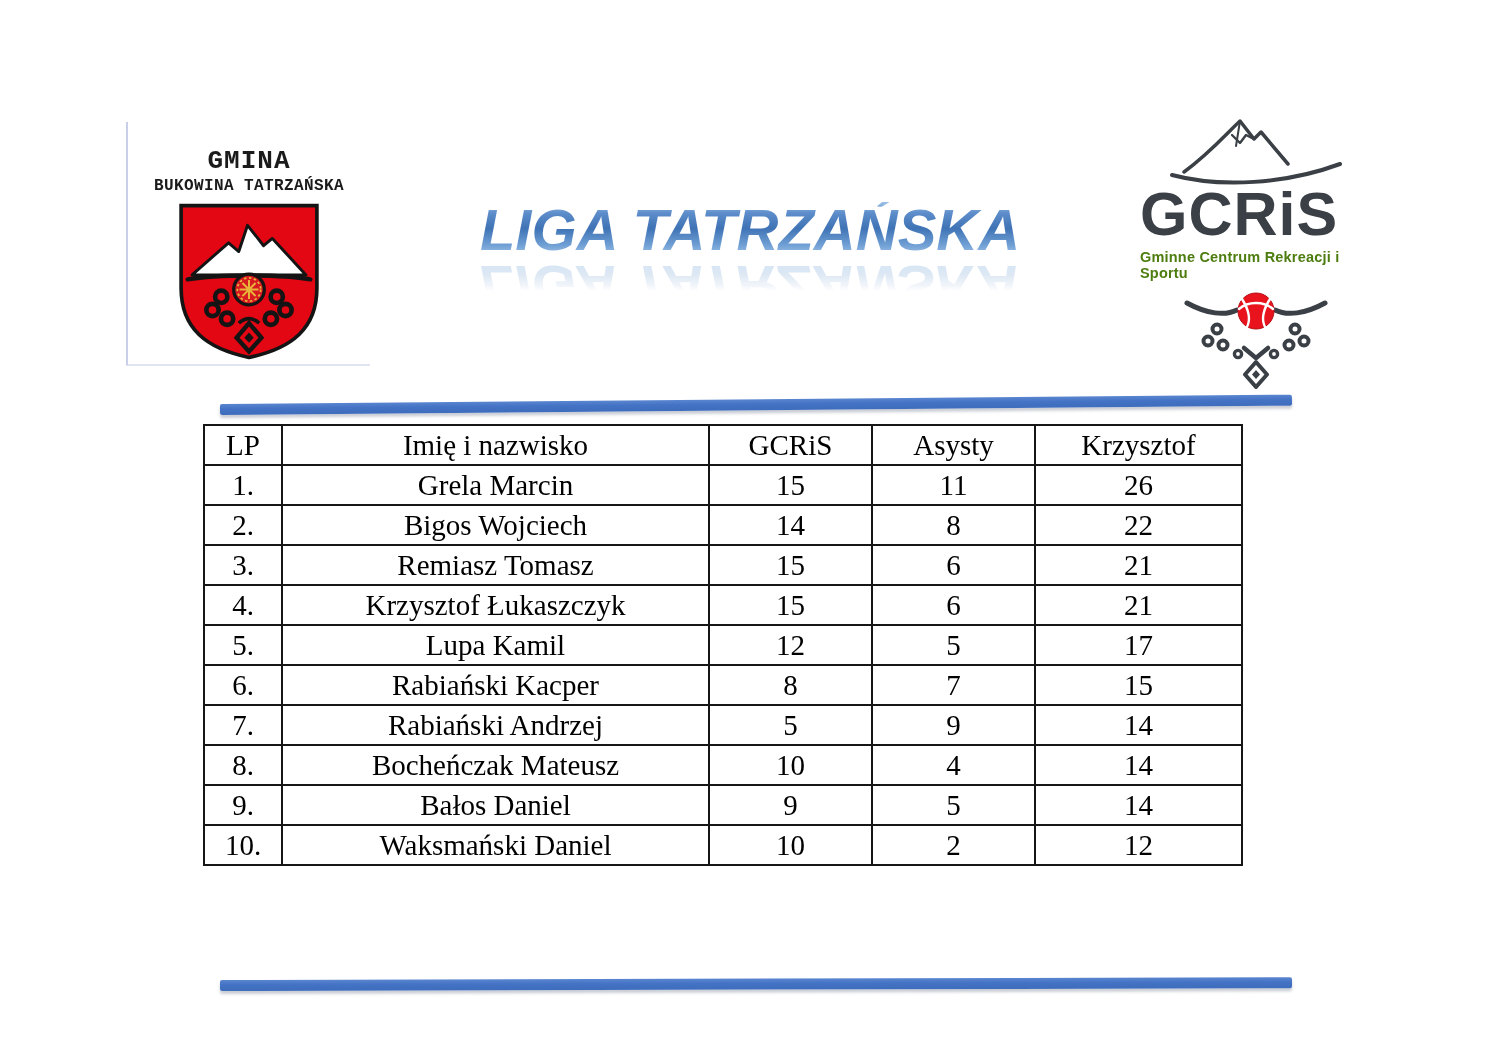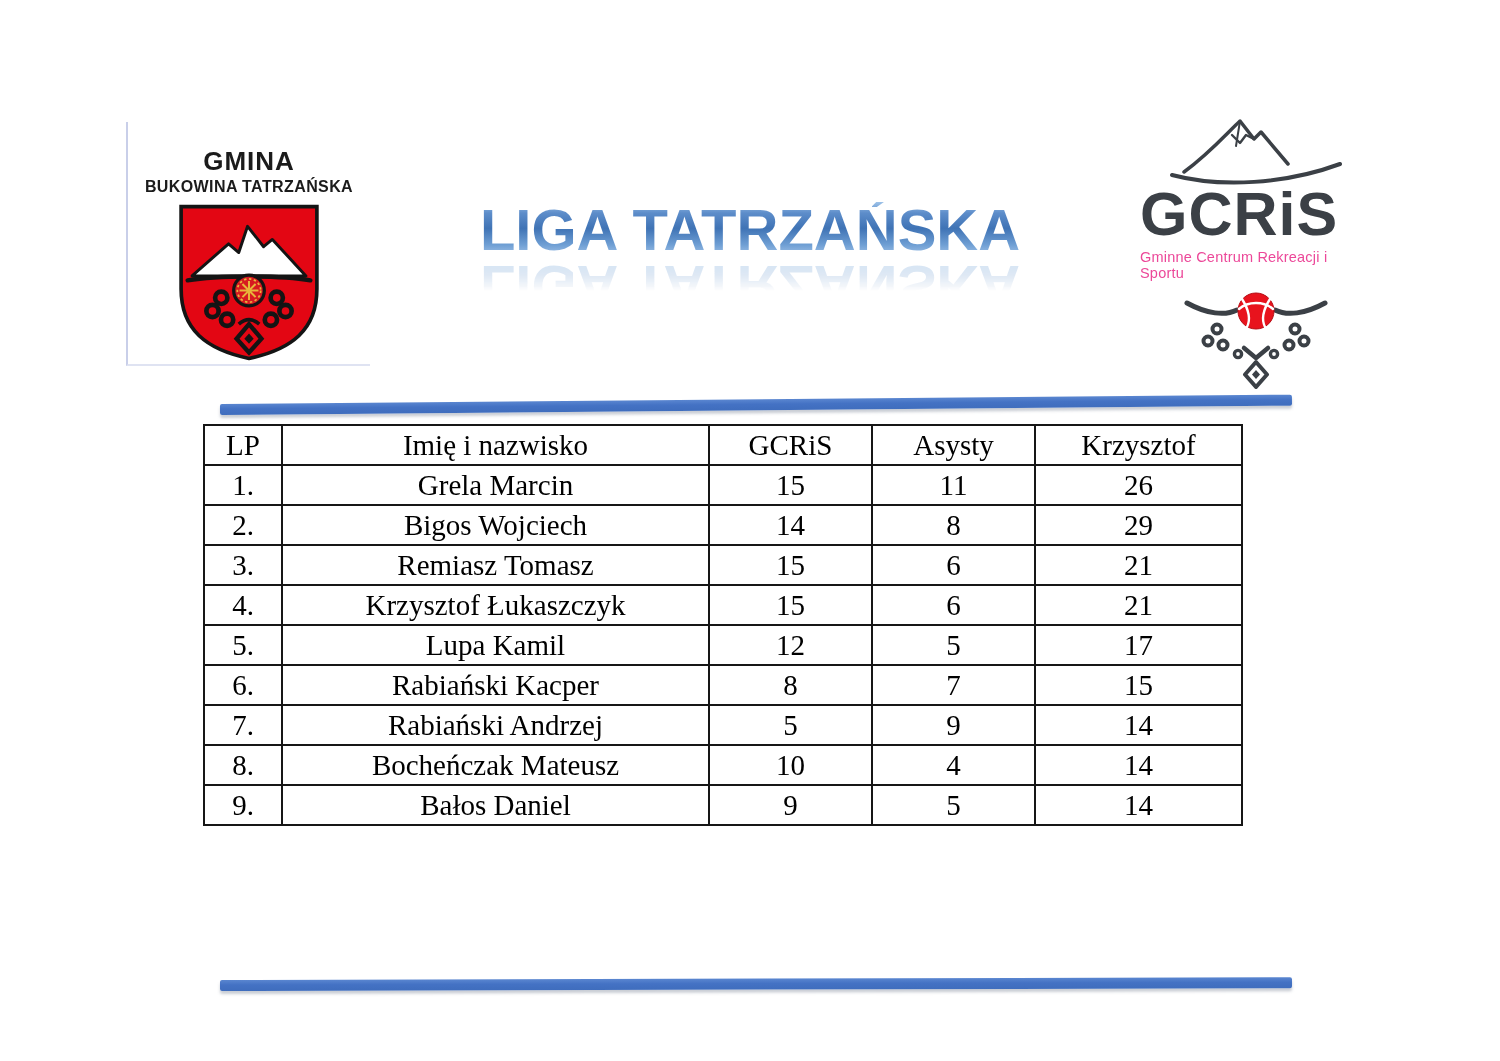--- a/index.html
+++ b/index.html
@@ -6,35 +6,36 @@
   .page {
     position:relative; width:1500px; height:1061px; background:#ffffff;
     font-family:"Liberation Sans", sans-serif; overflow:hidden;
   }
 
   
   .gmina-logo {
     position:absolute; left:126px; top:122px; width:242px; height:242px;
     border-left:2px solid #c9cfe9; border-bottom:2px solid #dfe3f2;
     text-align:center;
+    font-family:Liberation Mono, monospace;
   }
   .gmina-line1 {
     margin-top:24px; font-size:26px; font-weight:bold; color:#1b1b1b;
     letter-spacing:1px;
   }
   .gmina-line2 {
     margin-top:1px; font-size:16px; font-weight:bold; color:#1b1b1b;
     letter-spacing:0.4px;
   }
   .gmina-shield { display:block; margin:5px auto 0; width:146px; height:163px; }
 
   
   .title-wrap {
     position:absolute; left:50%; top:202px; transform:translateX(-50%);
-    line-height:0.95; z-index:2;
+    line-height:0.95; z-index:2;font-style:italic;
   }
   .title-text, .title-reflection {
     font-family:"Liberation Sans", sans-serif; font-weight:bold;
     font-size:58px; letter-spacing:0px; white-space:nowrap;
     background:linear-gradient(180deg,#9dc2e8 0%, #5d8dca 20%, #3f73b5 48%,
                #6f9fd4 78%, #a6c6ea 100%);
     -webkit-background-clip:text; background-clip:text; color:transparent;
   }
   .title-reflection {
     transform:scaleY(-1); margin-top:2px; opacity:0.75;
@@ -46,22 +47,22 @@
   .gcris-logo {
     position:absolute; left:1140px; top:114px; width:232px;
     text-align:left; color:#3b4046;
   }
   .gcris-mountains { display:block; margin:0 auto; width:186px; height:74px; }
   .gcris-acronym {
     margin-top:-4px; font-size:61px; font-weight:bold; letter-spacing:1px;
     color:#3b4046; line-height:1;
   }
   .gcris-subtitle {
-    margin-top:4px; font-size:14.5px; font-weight:normal; letter-spacing:0.2px;
-    color:#ec4899;
+    margin-top:4px; font-size:14.5px; font-weight:bold; letter-spacing:0.2px;
+    color:#4d7c0f;
   }
   .gcris-ornament { display:block; margin:4px auto 0; width:152px; height:104px; }
 
   
   .bar {
     position:absolute; height:11px;
     background:linear-gradient(180deg,#5a86d0 0%, #4472c4 45%, #3f6dbd 100%);
     border-radius:2px; box-shadow:0 3px 3px rgba(135,145,160,0.45);
     transform-origin:left center;
   }
@@ -174,21 +175,21 @@
           <td>Grela Marcin</td>
           <td>15</td>
           <td>11</td>
           <td>26</td>
         </tr>
         <tr>
           <td>2.</td>
           <td>Bigos Wojciech</td>
           <td>14</td>
           <td>8</td>
-          <td>29</td>
+          <td>22</td>
         </tr>
         <tr>
           <td>3.</td>
           <td>Remiasz Tomasz</td>
           <td>15</td>
           <td>6</td>
           <td>21</td>
         </tr>
         <tr>
           <td>4.</td>
@@ -225,16 +226,23 @@
           <td>4</td>
           <td>14</td>
         </tr>
         <tr>
           <td>9.</td>
           <td>Bałos Daniel</td>
           <td>9</td>
           <td>5</td>
           <td>14</td>
         </tr>
+        <tr>
+          <td>10.</td>
+          <td>Waksmański Daniel</td>
+          <td>10</td>
+          <td>2</td>
+          <td>12</td>
+        </tr>
       </tbody>
   </table>
 
 </div>
 
 </body></html>

